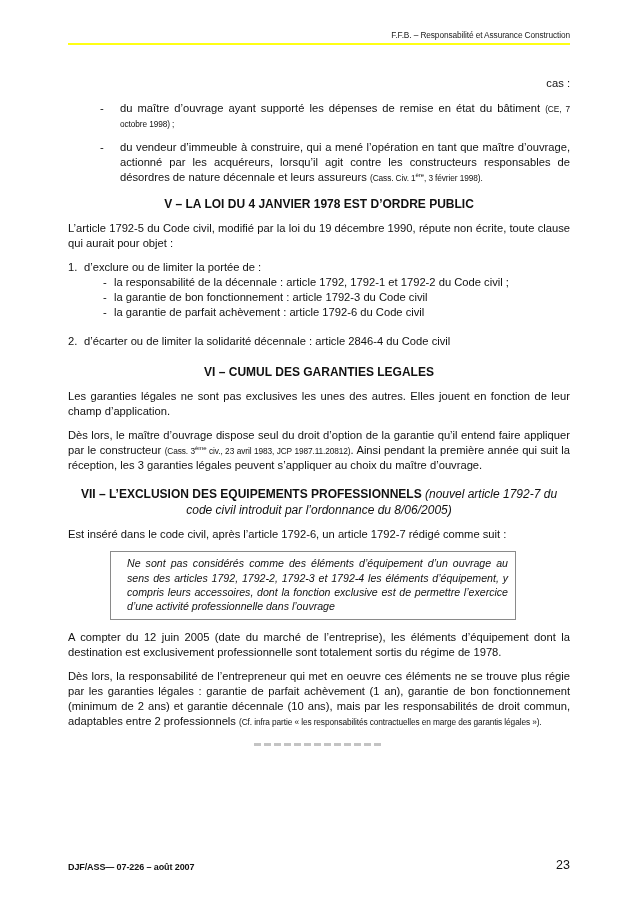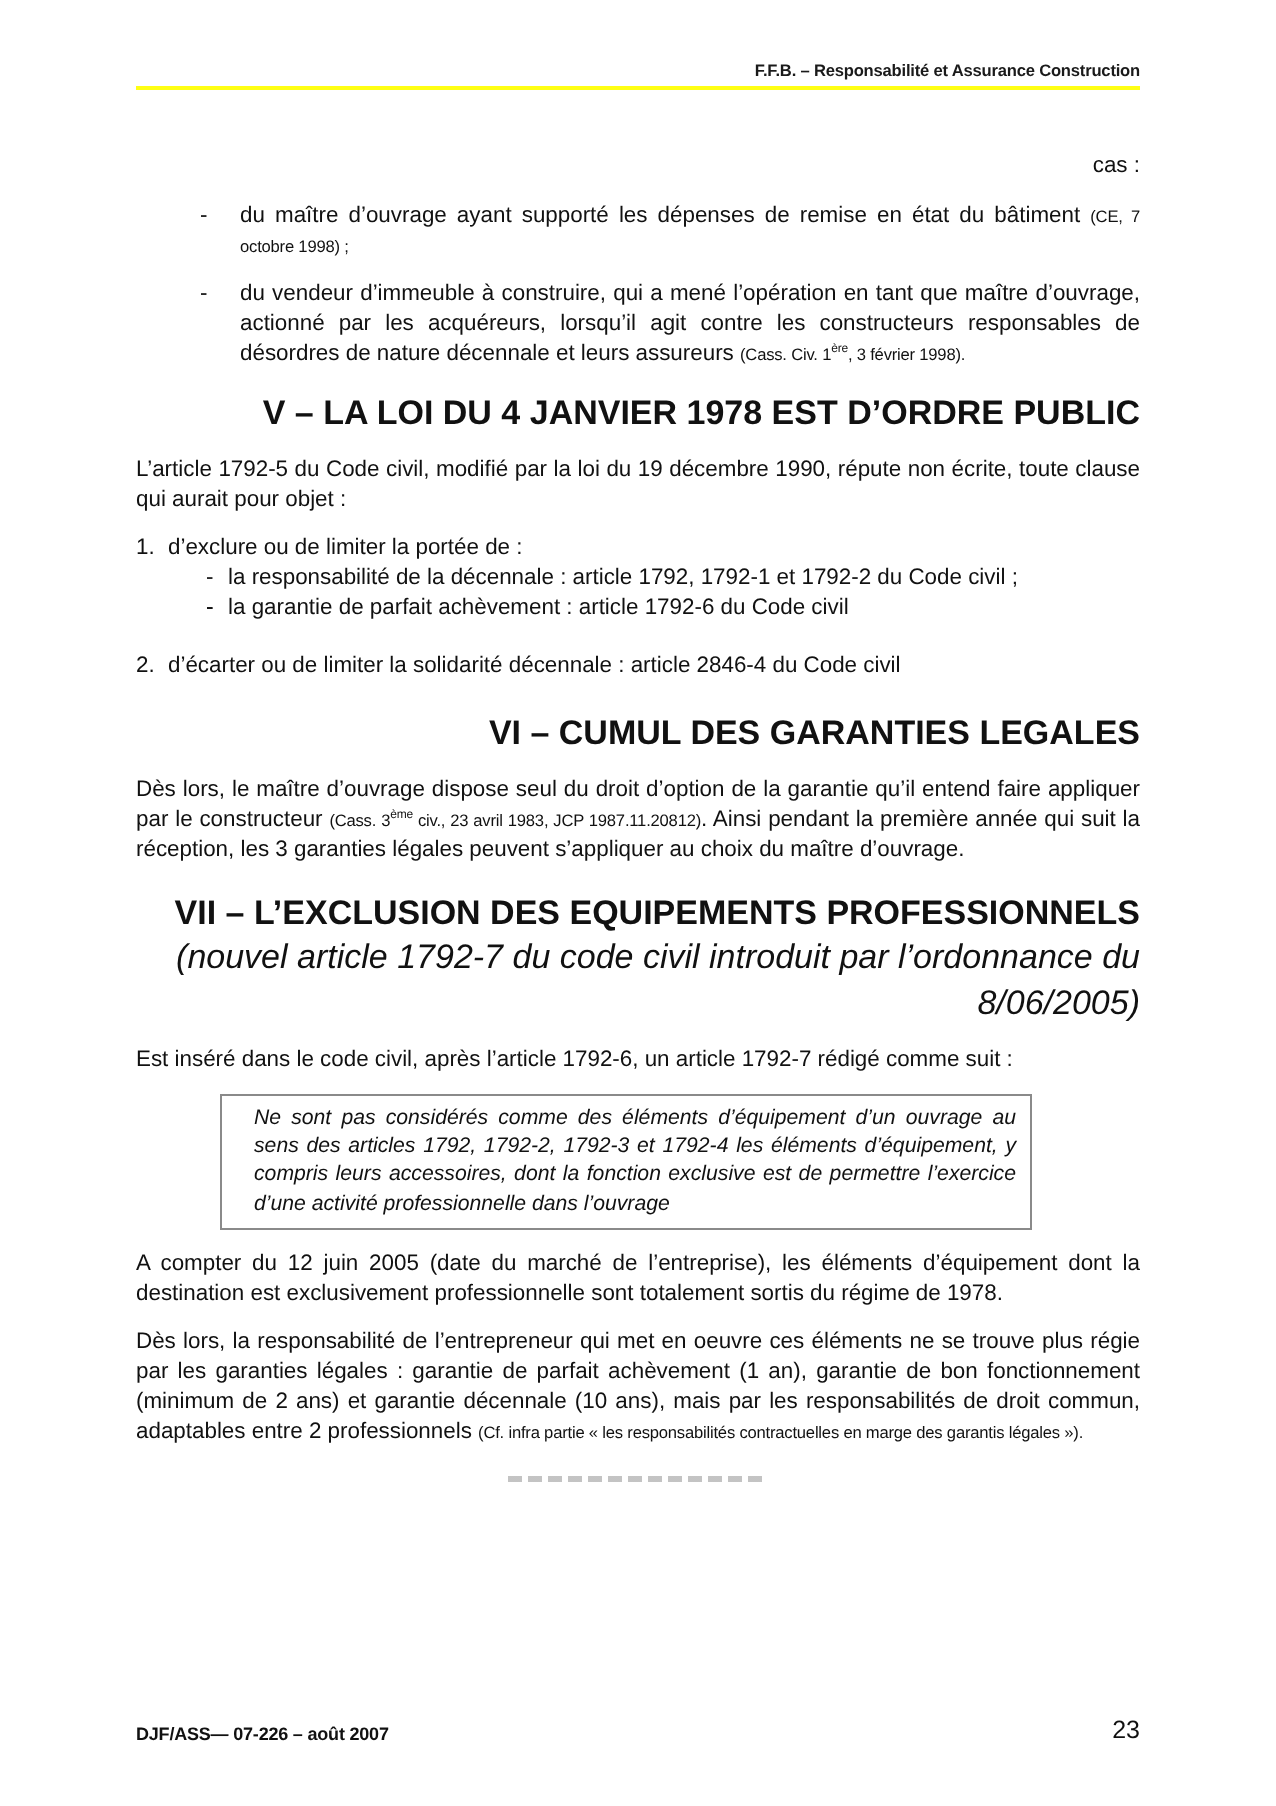--- a/index.html
+++ b/index.html
@@ -25,21 +25,21 @@
 
   
   .header {
     position: absolute;
     left: 68px;
     top: 30px;
     width: 502px;
   }
   .header-title {
     font-size: 8.3px;
-    font-weight: bold;
+    font-weight: normal;
     text-align: right;
     letter-spacing: -0.1px;
     color: #1a1a1a;
     white-space: nowrap;
   }
   .header-rule {
     margin-top: 3px;
     height: 2px;
     background: #ffff14;
   }
@@ -107,24 +107,24 @@
     text-align: left;
   }
   .sub-dash-list > li .dash {
     position: absolute;
     left: 19px;
     top: 0;
   }
 
   
   .section-heading {
-    font-size: 17px;
+    font-size: 12px;
     font-weight: bold;
     margin: 0 0 9px 0;
-    text-align: right;
+    text-align: center;
     line-height: 1.34;
   }
   .section-heading .normal-italic {
     font-weight: normal;
     font-style: italic;
   }
 
   
   .cite {
     font-size: 8.3px;
@@ -218,34 +218,36 @@
       <li>
         <span class="num">1.</span>
         <span>d’exclure ou de limiter la portée de :</span>
         <ul class="sub-dash-list">
           <li>
             <span class="dash">-</span>
             <span>la responsabilité de la décennale : article 1792, 1792-1 et 1792-2 du Code civil ;</span>
           </li>
           <li>
             <span class="dash">-</span>
+            <span>la garantie de bon fonctionnement : article 1792-3 du Code civil</span>
           </li>
           <li>
             <span class="dash">-</span>
             <span>la garantie de parfait achèvement : article 1792-6 du Code civil</span>
           </li>
         </ul>
       </li>
       <li style="margin-top:14px;">
         <span class="num">2.</span>
         <span>d’écarter ou de limiter la solidarité décennale : article 2846-4 du Code civil</span>
       </li>
     </ul>
 
     <h2 class="section-heading" style="margin-top:15px;">VI – CUMUL DES GARANTIES LEGALES</h2>
+    <p class="para">Les garanties légales ne sont pas exclusives les unes des autres. Elles jouent en fonction de leur champ d’application.</p>
     <p class="para"><span>Dès lors, le maître d’ouvrage dispose seul du droit d’option de la garantie qu’il entend faire appliquer par le constructeur </span><span class="cite"><span>(Cass. 3</span><sup>ème</sup><span> civ., 23 avril 1983, JCP 1987.11.20812)</span></span><span>. Ainsi pendant la première année qui suit la réception, les 3 garanties légales peuvent s’appliquer au choix du maître d’ouvrage.</span></p>
 
     <h2 class="section-heading" style="margin-top:13px;"><span>VII – L’EXCLUSION DES EQUIPEMENTS PROFESSIONNELS </span><span class="normal-italic">(nouvel article 1792-7 du code civil introduit par l’ordonnance du 8/06/2005)</span></h2>
 
     <p class="para">Est inséré dans le code civil, après l’article 1792-6, un article 1792-7 rédigé comme suit :</p>
 
     <div class="quote-box">
       <p>Ne sont pas considérés comme des éléments d’équipement d’un ouvrage au sens des articles 1792, 1792-2, 1792-3 et 1792-4 les éléments d’équipement, y compris leurs accessoires, dont la fonction exclusive est de permettre l’exercice d’une activité professionnelle dans l’ouvrage</p>
     </div>
 

